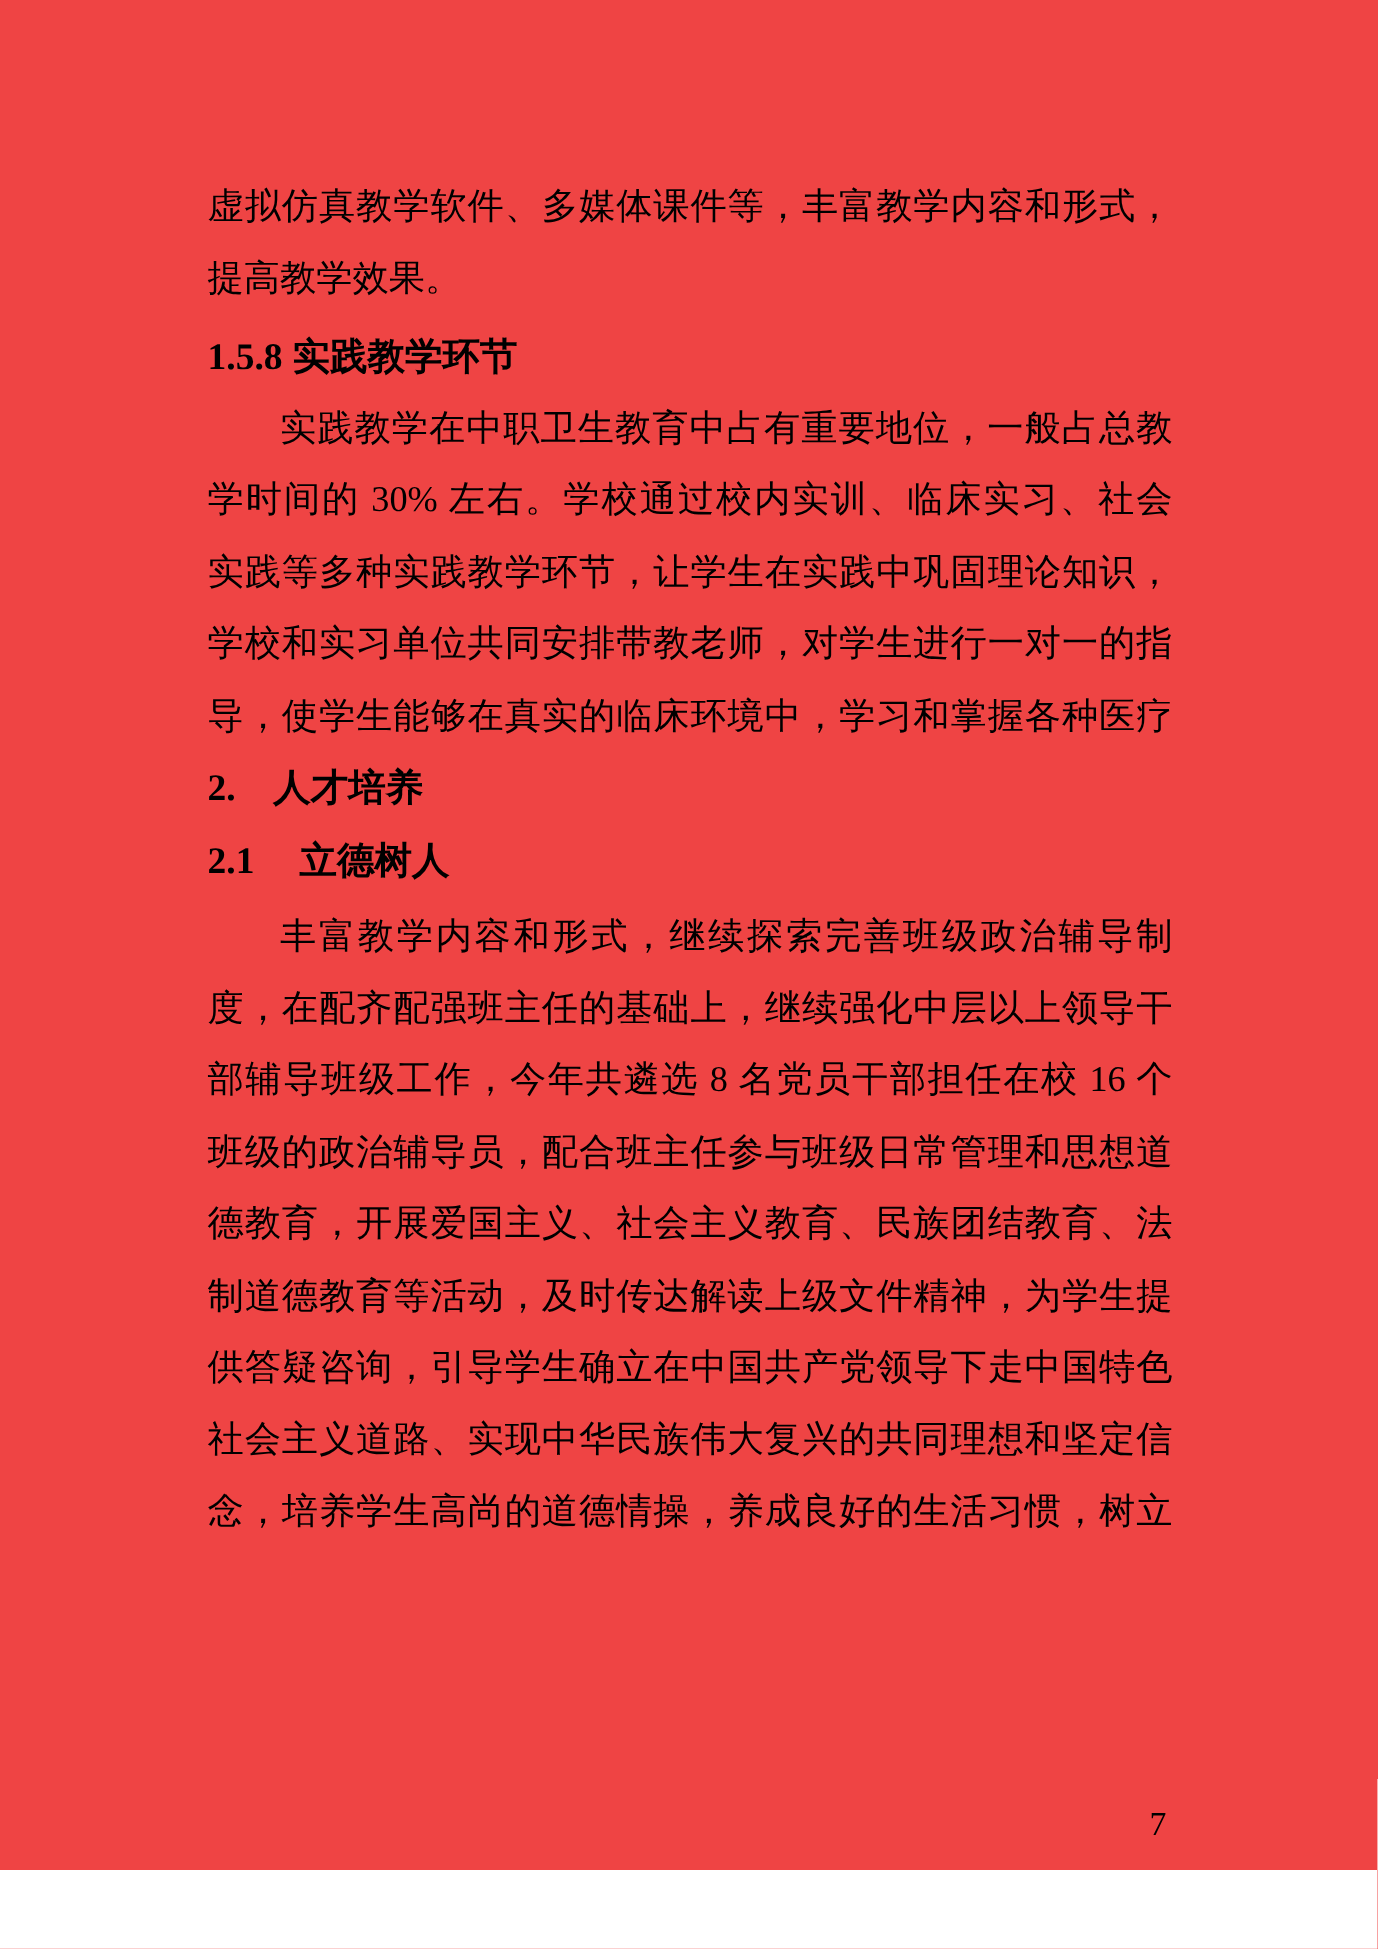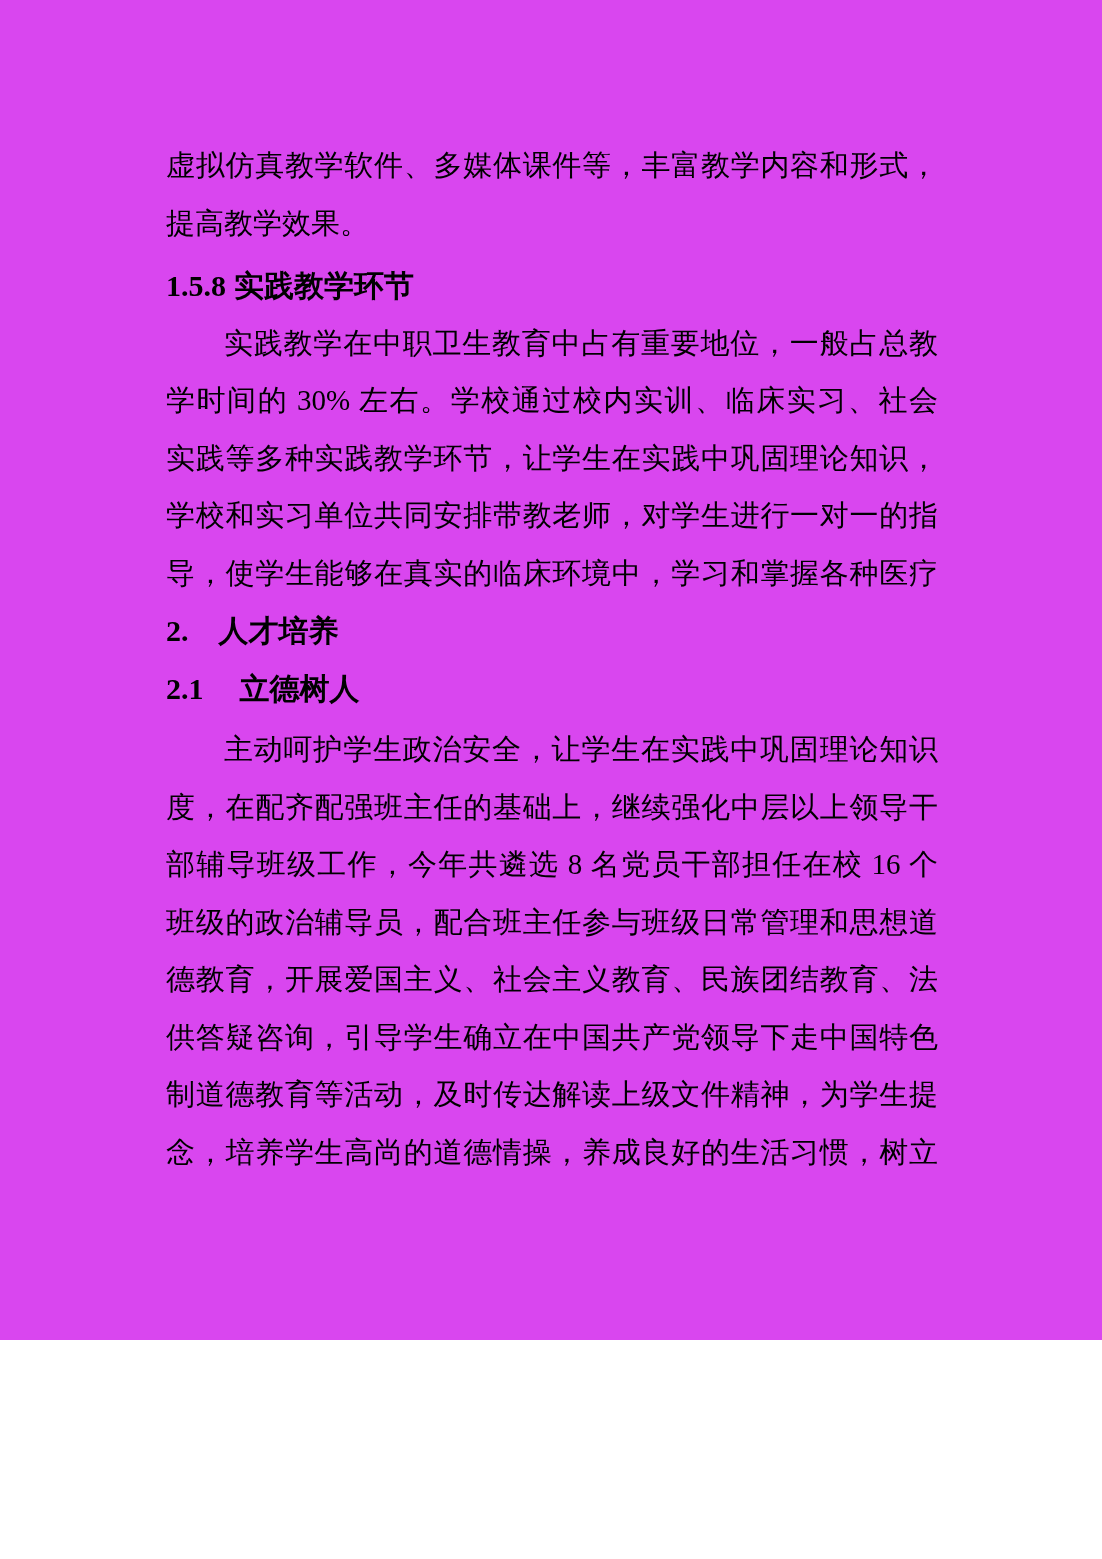--- a/index.html
+++ b/index.html
@@ -3,22 +3,22 @@
 <meta charset="utf-8">
 <style>
   html, body {
     margin: 0;
     padding: 0;
     background: #ffffff;
   }
   .page {
     position: relative;
     width: 1102px;
-    height: 1340px;
-    background: #d946ef;
+    height: 1496px;
+    background: #ef4444;
     color: #000000;
     font-family: "Liberation Serif", "DejaVu Serif", serif;
     overflow: hidden;
   }
   .content {
     position: absolute;
     left: 166px;
     top: 137px;
     width: 772px;
   }
@@ -86,25 +86,26 @@
 
     <div class="heading">
       <span class="num gap-lg">2.</span><span>人才培养</span>
     </div>
 
     <div class="heading">
       <span class="num gap-md">2.1</span><span>立德树人</span>
     </div>
 
 
-    <div class="line indent mt4">主动呵护学生政治安全，让学生在实践中巩固理论知识</div>
+    <div class="line indent mt4">丰富教学内容和形式，继续探索完善班级政治辅导制</div>
     <div class="line">度，在配齐配强班主任的基础上，继续强化中层以上领导干</div>
     <div class="line">部辅导班级工作，今年共遴选 8 名党员干部担任在校 16 个</div>
     <div class="line">班级的政治辅导员，配合班主任参与班级日常管理和思想道</div>
     <div class="line">德教育，开展爱国主义、社会主义教育、民族团结教育、法</div>
+    <div class="line">制道德教育等活动，及时传达解读上级文件精神，为学生提</div>
     <div class="line">供答疑咨询，引导学生确立在中国共产党领导下走中国特色</div>
-    <div class="line">制道德教育等活动，及时传达解读上级文件精神，为学生提</div>
+    <div class="line">社会主义道路、实现中华民族伟大复兴的共同理想和坚定信</div>
     <div class="line">念，培养学生高尚的道德情操，养成良好的生活习惯，树立</div>
 
   </div>
 
   <div class="pageno">7</div>
 </div>
 
 </body></html>

